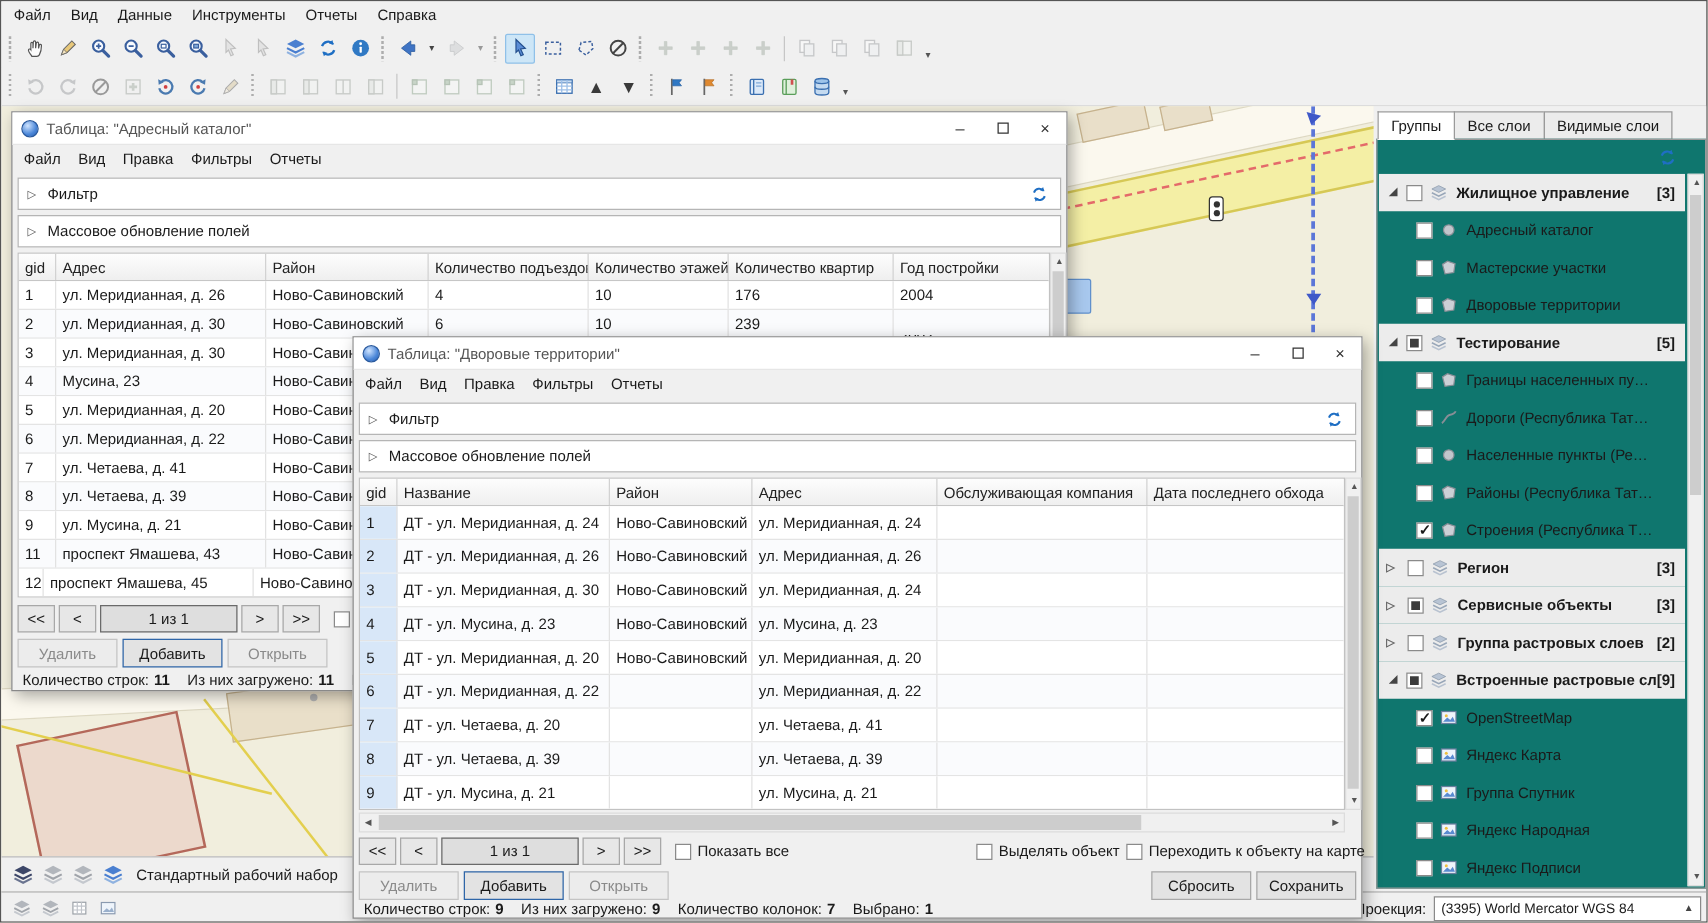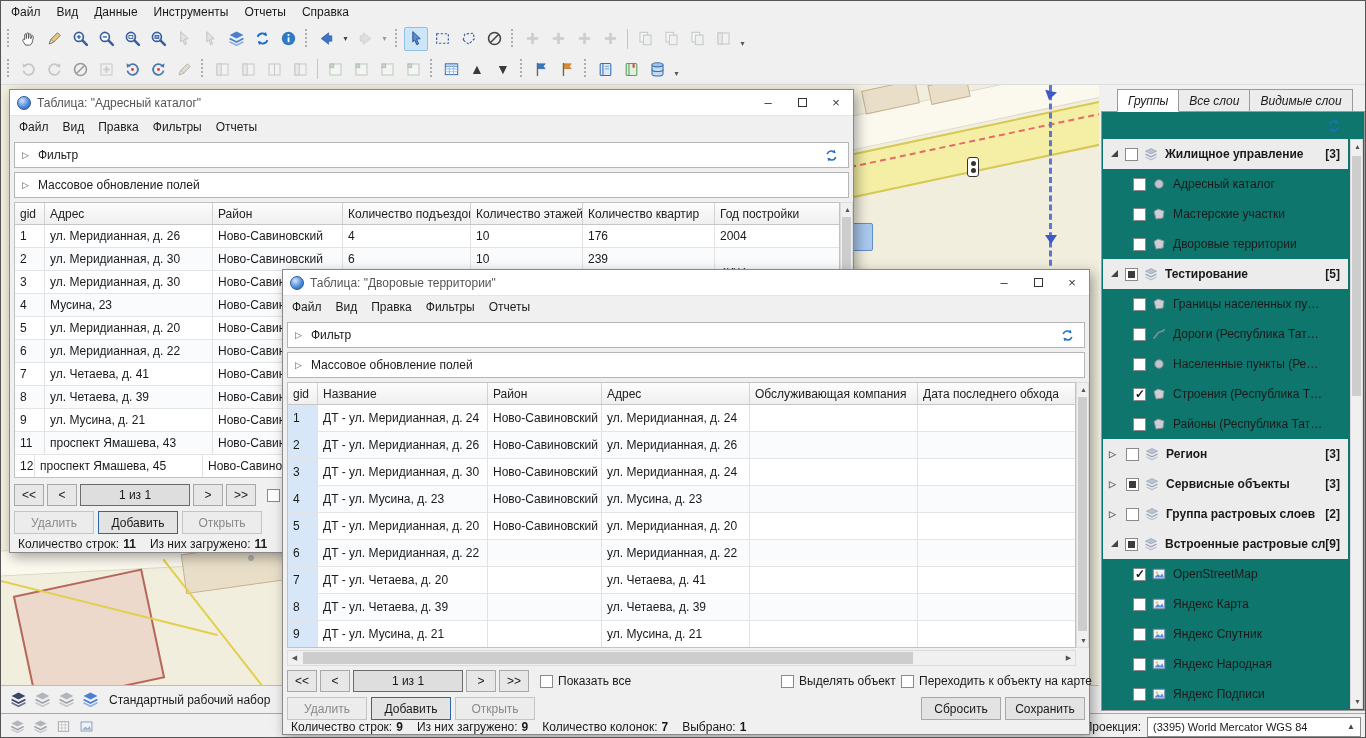--- a/index.html
+++ b/index.html
@@ -65,21 +65,21 @@
   .btn.primary{border:1px solid #2f66a8;}
   .cbrow{display:flex;align-items:center;white-space:nowrap;}
   .cb{width:13px;height:13px;border:1px solid #8a8a8a;background:#fff;margin-right:5px;position:relative;flex:none;}
   .cb.checked::after{content:"✓";position:absolute;left:1px;top:-2px;font-size:12px;font-weight:bold;color:#1a1a1a;}
   .cb.partial::after{content:"";position:absolute;left:2px;top:2px;right:2px;bottom:2px;background:#3c3c3c;}
   .statusline{position:absolute;display:flex;}
   .statusseg{margin-right:14px;white-space:nowrap;}
   .statusseg b{margin-left:4px;}
   
   #rpanel{position:absolute;left:1098px;top:84px;width:268px;height:628px;background:#f0f0f0;z-index:8;}
-  .rtabs{position:absolute;left:18px;top:4px;display:flex;font-style:italic;}
+  .rtabs{position:absolute;left:3px;top:4px;display:flex;}
   .rtab{height:23px;padding:4px 10px;border:1px solid #9a9a9a;background:#ececec;margin-right:-1px;white-space:nowrap;}
   .rtab.active{background:#fff;border-bottom-color:#fff;position:relative;z-index:2;}
   .rcontent{position:absolute;left:2px;right:2px;top:26px;bottom:2px;background:#0f766e;border:1px solid #9a9a9a;overflow:hidden;}
   .treetoolbar{height:27px;display:flex;justify-content:flex-end;align-items:center;padding-right:20px;}
   .treetoolbar svg{width:16px;height:16px;}
   #treelist{position:absolute;left:1px;right:16px;top:27px;bottom:1px;overflow:hidden;}
   .treerow{display:flex;align-items:center;height:30px;padding-left:6px;}
   .treerow.group{background:#ececec;font-weight:bold;}
   .treerow.layer{padding-left:30px;}
   .texp{width:12px;margin-right:5px;flex:none;display:inline-block;}
@@ -603,36 +603,36 @@
           <div class="treerow layer">
             <span class="cb unchecked"></span>
             <span class="licon">
               <svg viewBox="0 0 16 16">
                 <circle cx="8" cy="8" r="4.2" fill="#c2c6cc" stroke="#888e96" stroke-width="1"></circle>
               </svg>
             </span>
             <span class="tlabel">Населенные пункты (Ре…</span>
           </div>
           <div class="treerow layer">
+            <span class="cb unchecked"></span>
+            <span class="licon">
+              <svg viewBox="0 0 16 16">
+                <path d="M3 5.5 7 3l6 2-1 7-7 1z" fill="#ccd0d6" stroke="#888e96" stroke-width="1"></path>
+              </svg>
+            </span>
+            <span class="tlabel">Районы (Республика Тат…</span>
+          </div>
+          <div class="treerow layer">
             <span class="cb checked"></span>
             <span class="licon">
               <svg viewBox="0 0 16 16">
                 <path d="M3 5.5 7 3l6 2-1 7-7 1z" fill="#ccd0d6" stroke="#888e96" stroke-width="1"></path>
               </svg>
             </span>
             <span class="tlabel">Строения (Республика Т…</span>
-          </div>
-          <div class="treerow layer">
-            <span class="cb unchecked"></span>
-            <span class="licon">
-              <svg viewBox="0 0 16 16">
-                <path d="M3 5.5 7 3l6 2-1 7-7 1z" fill="#ccd0d6" stroke="#888e96" stroke-width="1"></path>
-              </svg>
-            </span>
-            <span class="tlabel">Районы (Республика Тат…</span>
           </div>
           <div class="treerow group">
             <span class="texp closed">▷</span>
             <span class="cb unchecked"></span>
             <span class="licon">
               <svg viewBox="0 0 16 16">
                 <path d="M8 2.5 13.5 5.2 8 7.9 2.5 5.2Z" fill="#b8c4d4" stroke="#8a98aa" stroke-width="0.6"></path>
                 <path d="M2.5 8.2 8 10.9 13.5 8.2" fill="none" stroke="#98a6b8" stroke-width="1.3"></path>
                 <path d="M2.5 11 8 13.7 13.5 11" fill="none" stroke="#b8c2d0" stroke-width="1.3"></path>
               </svg>
@@ -703,21 +703,21 @@
           </div>
           <div class="treerow layer">
             <span class="cb unchecked"></span>
             <span class="licon">
               <svg viewBox="0 0 16 16">
                 <rect x="2.2" y="3.2" width="11.6" height="9.6" fill="#eef4fb" stroke="#6a7f9e"></rect>
                 <circle cx="6" cy="6.6" r="1.2" fill="#f0c040"></circle>
                 <path d="M3.4 11.4 6.8 8l2.4 2 2-2.6 1.8 4z" fill="#5a8ad0"></path>
               </svg>
             </span>
-            <span class="tlabel">Яндекс Спутник</span>
+            <span class="tlabel">Группа Спутник</span>
           </div>
           <div class="treerow layer">
             <span class="cb unchecked"></span>
             <span class="licon">
               <svg viewBox="0 0 16 16">
                 <rect x="2.2" y="3.2" width="11.6" height="9.6" fill="#eef4fb" stroke="#6a7f9e"></rect>
                 <circle cx="6" cy="6.6" r="1.2" fill="#f0c040"></circle>
                 <path d="M3.4 11.4 6.8 8l2.4 2 2-2.6 1.8 4z" fill="#5a8ad0"></path>
               </svg>
             </span>

